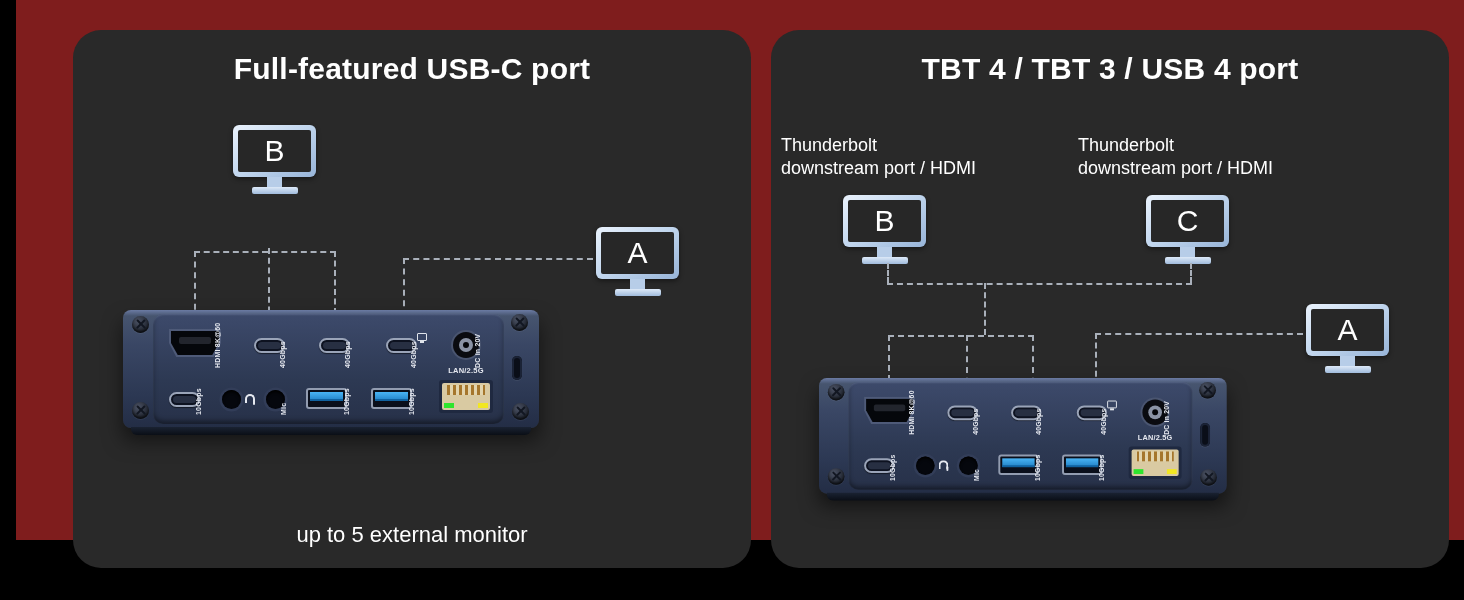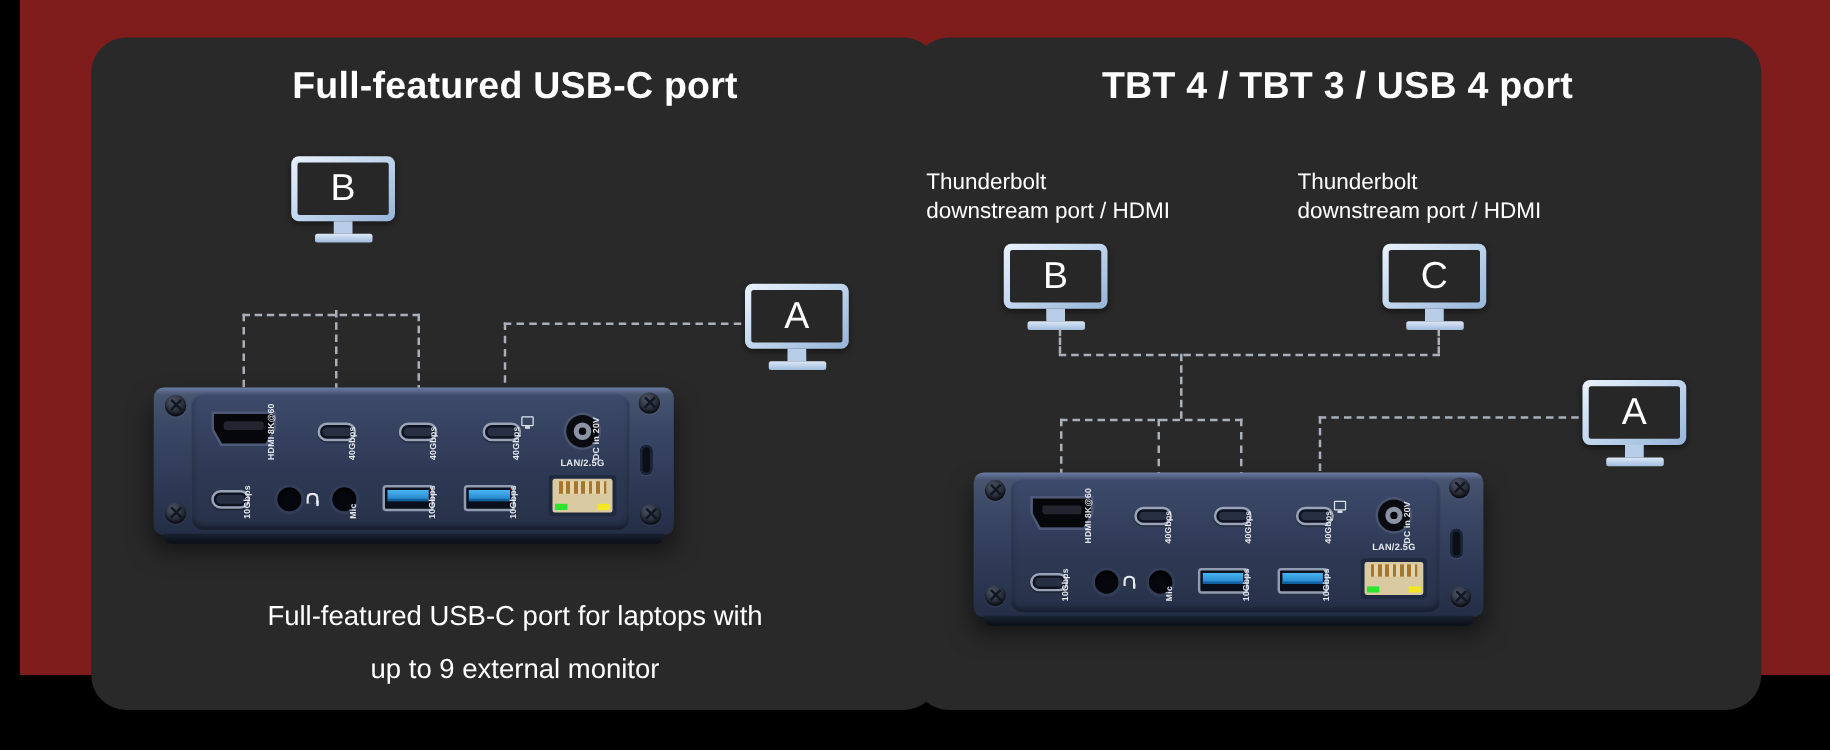--- a/index.html
+++ b/index.html
@@ -3,21 +3,21 @@
 <meta charset="utf-8">
 <style>
   * { margin:0; padding:0; box-sizing:border-box; }
   html,body { width:1464px; height:600px; background:#000; overflow:hidden;
               font-family:"Liberation Sans", sans-serif; }
   .stage { position:relative; width:1464px; height:540px; background:#7f1d1d;margin-left:16px; }
 
   .panel { position:absolute; top:30px; width:678px; height:538px;
            background:#292929; border-radius:28px; }
   .panel-left  { left:57px; }
-  .panel-right { left:715px; }
+  .panel-right { left:755px; }
 
   .panel-title { position:absolute; top:22px; left:0; width:100%; text-align:center;
                  color:#fff; font-size:30px; font-weight:700; letter-spacing:0.2px; }
 
   .conn-label { position:absolute; color:#fff;
                 font-size:18px; font-weight:500; line-height:23px; }
 
   .caption { position:absolute; left:0; width:100%; text-align:center;
              color:#fff; font-size:22px; font-weight:500; }
 
@@ -193,22 +193,21 @@
       <div class="hlabel" style="left:310px; top:56px; width:66px;">LAN/2.5G</div>
       <div class="lan" style="left:316px; top:70px;">
         <div class="lan-in">
           <div class="lan-pins"></div>
           <div class="led-green"></div>
           <div class="led-yellow"></div>
         </div>
       </div>
     </div>
 
-    <div class="caption" style="top:450px;">Full-featured USB-C port for laptops with</div>
-    <div class="caption" style="top:492px;">up to 9 external monitor</div>
+    <div class="caption" style="top:492px;">up to 5 external monitor</div>
   </div>
 
   <div class="panel panel-right">
     <div class="panel-title">TBT 4 / TBT 3 / USB 4 port</div>
 
     <div class="conn-label" style="left:10px; top:104px; width:230px;">
       <span>Thunderbolt</span><br>
       <span>downstream port / HDMI</span>
     </div>
     <div class="conn-label" style="left:307px; top:104px; width:230px;">

